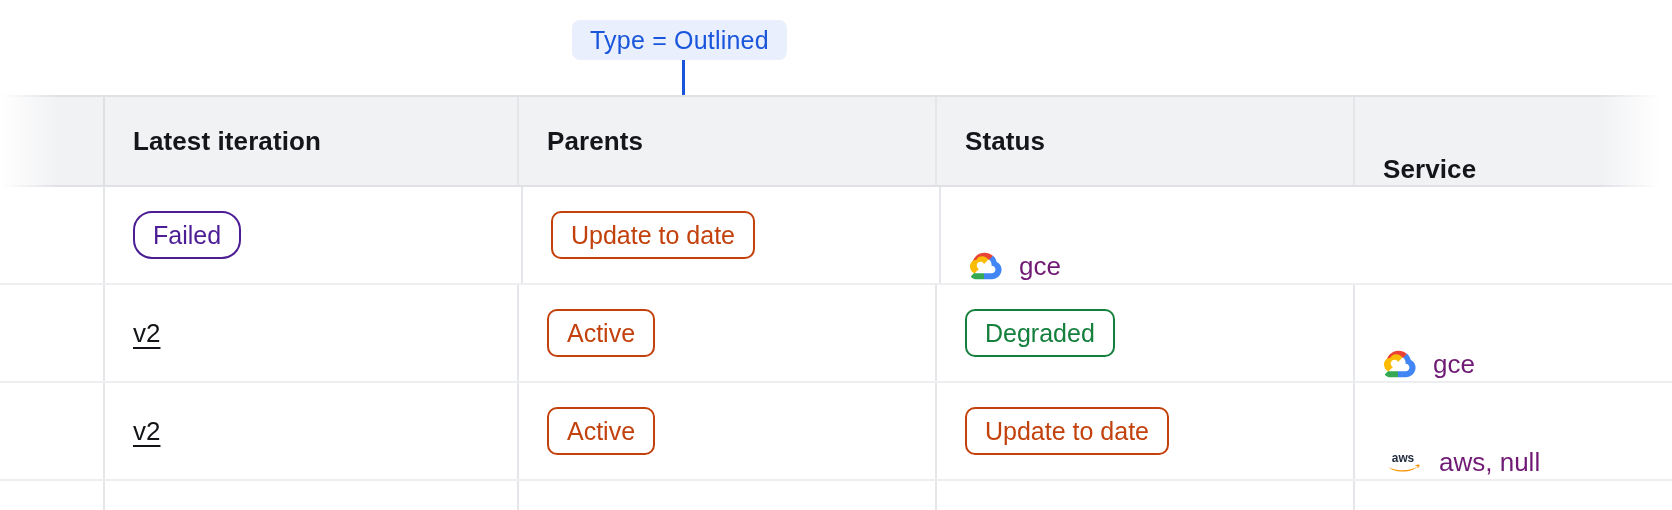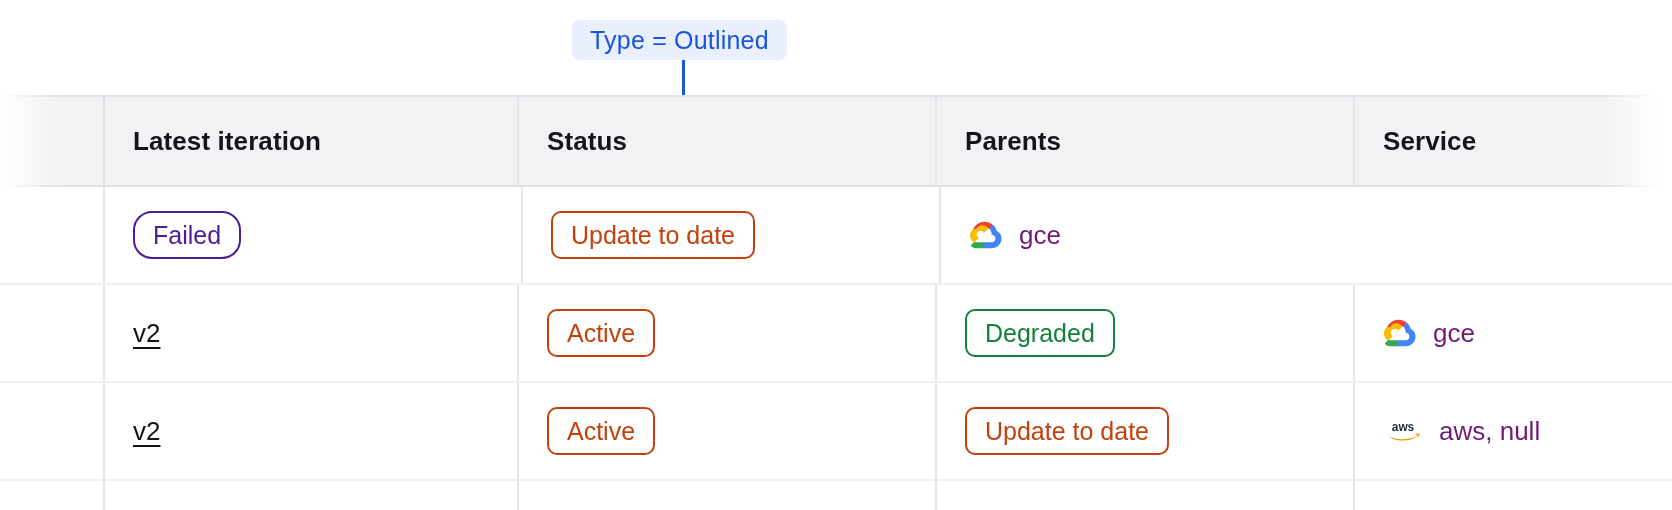--- a/index.html
+++ b/index.html
@@ -91,21 +91,21 @@
   }
   .cell.gutter {
     width: 105px;
     padding: 0;
     border-right: 2px solid #dfe1e5;
   }
   .row.data .cell.gutter { border-right: 2px solid #e4e6e9; }
   .cell.c-iteration { width: 414px; text-align: center; }
   .cell.c-status    { width: 418px; }
   .cell.c-parents   { width: 418px; }
-  .cell.c-service   { width: 317px; border-right: none; }
+  .cell.c-service   { width: 317px; border-right: none; align-items: flex-end; }
 
   .th-label {
     font-size: 26px;
     font-weight: 700;
     color: #14161a;
     letter-spacing: 0.1px;
   }
 
   .link-cell {
     font-size: 26px;
@@ -165,25 +165,25 @@
   <div class="annotation-line"></div>
   <div class="annotation-dot"></div>
 
   <div class="table-wrap">
 
     <div class="row header">
       <div class="cell gutter"></div>
       <div class="cell c-iteration">
         <span class="th-label">Latest iteration</span>
       </div>
+      <div class="cell c-parents">
+        <span class="th-label">Parents</span>
+      </div>
       <div class="cell c-status">
         <span class="th-label">Status</span>
-      </div>
-      <div class="cell c-parents">
-        <span class="th-label">Parents</span>
       </div>
       <div class="cell c-service">
         <span class="th-label">Service</span>
       </div>
     </div>
 
     <div class="row data">
       <div class="cell gutter"></div>
       <div class="cell c-status">
         <span class="chip red">Failed</span>

